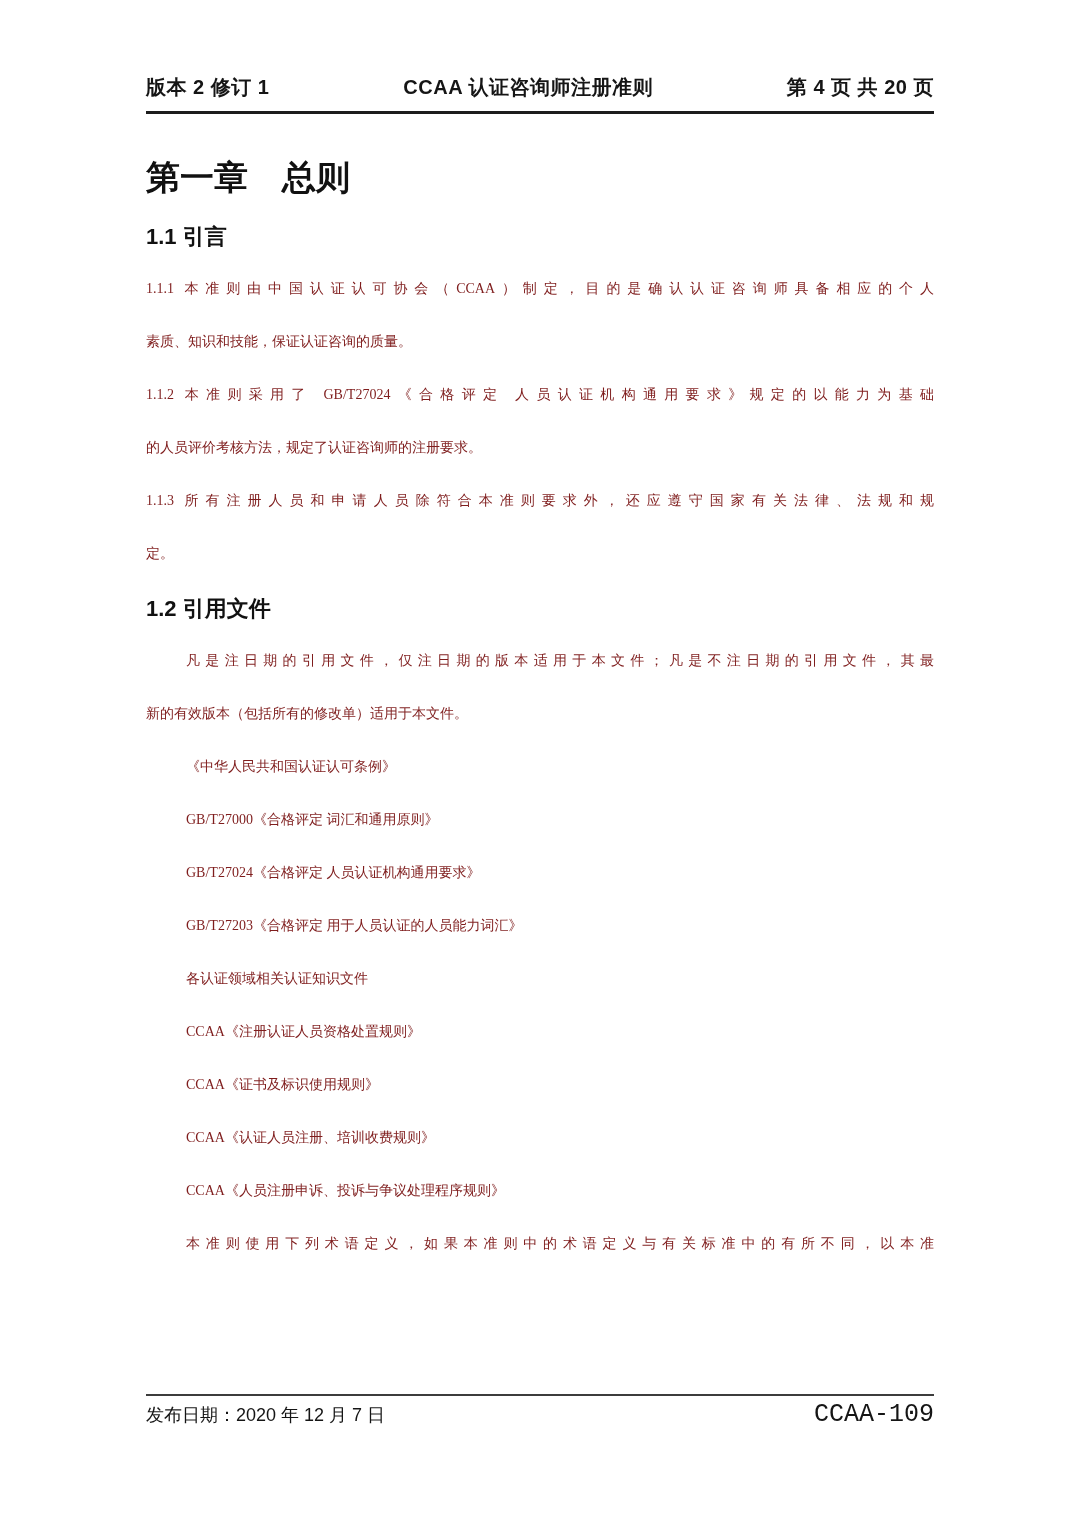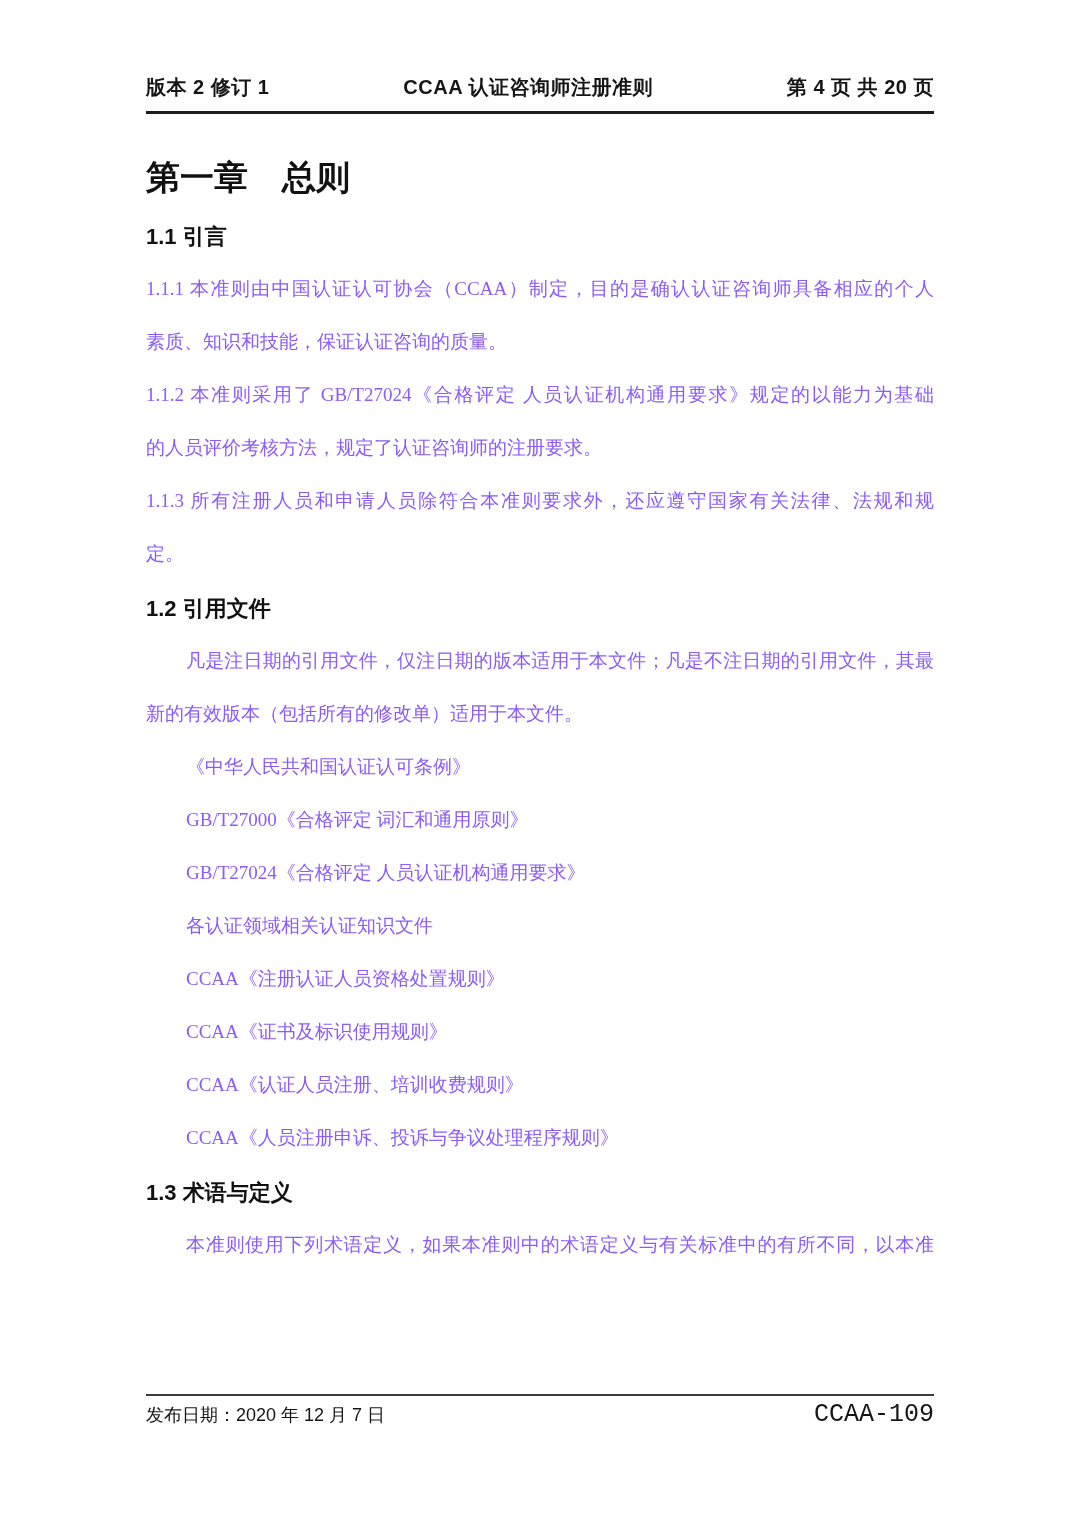--- a/index.html
+++ b/index.html
@@ -30,22 +30,22 @@
     font-size:34px; font-weight:700;
     text-align:left; line-height:46px; height:46px;
     margin:0 0 22px 0; white-space:pre; color:#111;
   }
   .sec-heading {
     font-family:"Liberation Sans","DejaVu Sans",sans-serif;
     font-size:22px; font-weight:700; line-height:30px;
     margin:14px 0 10px 0; color:#111; white-space:pre;
   }
   .line {
-    font-size:19px; line-height:53px;
-    text-align:justify; color:#8b5cf6;
+    font-size:14px; line-height:53px;
+    text-align:justify; color:#7f1d1d;
   }
   .line.full { text-align:justify; text-align-last:justify; }
   .line.indent { padding-left:40px; }
   
   .footer-rule {
     position:absolute; top:1394px; left:146px; right:146px;
     height:1.5px; background:#3c3c3c;
   }
   .page-footer {
     position:absolute; top:1401px; left:146px; right:146px;
@@ -84,27 +84,27 @@
     <div class="line">的人员评价考核方法，规定了认证咨询师的注册要求。</div>
     <div class="line full">1.1.3 所有注册人员和申请人员除符合本准则要求外，还应遵守国家有关法律、法规和规</div>
     <div class="line">定。</div>
 
     <div class="sec-heading">1.2 引用文件</div>
     <div class="line full indent">凡是注日期的引用文件，仅注日期的版本适用于本文件；凡是不注日期的引用文件，其最</div>
     <div class="line">新的有效版本（包括所有的修改单）适用于本文件。</div>
     <div class="line indent">《中华人民共和国认证认可条例》</div>
     <div class="line indent">GB/T27000《合格评定 词汇和通用原则》</div>
     <div class="line indent">GB/T27024《合格评定 人员认证机构通用要求》</div>
+    <div class="line indent">GB/T27203《合格评定 用于人员认证的人员能力词汇》</div>
     <div class="line indent">各认证领域相关认证知识文件</div>
     <div class="line indent">CCAA《注册认证人员资格处置规则》</div>
     <div class="line indent">CCAA《证书及标识使用规则》</div>
     <div class="line indent">CCAA《认证人员注册、培训收费规则》</div>
     <div class="line indent">CCAA《人员注册申诉、投诉与争议处理程序规则》</div>
 
-    <div class="sec-heading">1.3 术语与定义</div>
     <div class="line full indent">本准则使用下列术语定义，如果本准则中的术语定义与有关标准中的有所不同，以本准</div>
 
   </div>
 
   <div class="footer-rule"></div>
   <div class="page-footer">
     <span class="footer-left">发布日期：2020 年 12 月 7 日</span>
     <span class="footer-right">CCAA-109</span>
   </div>
 

